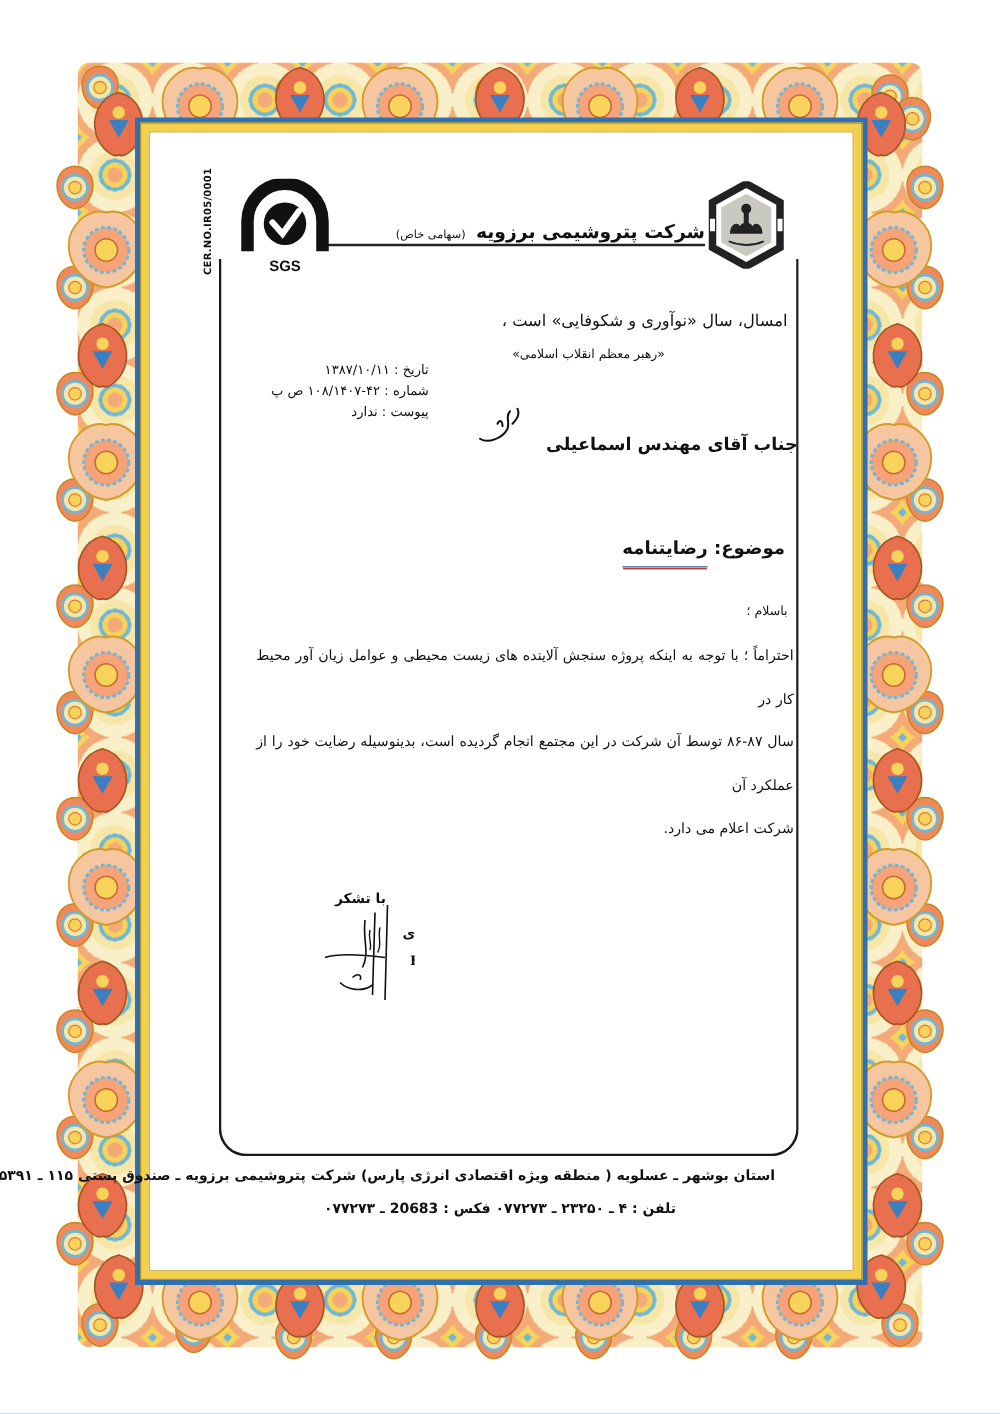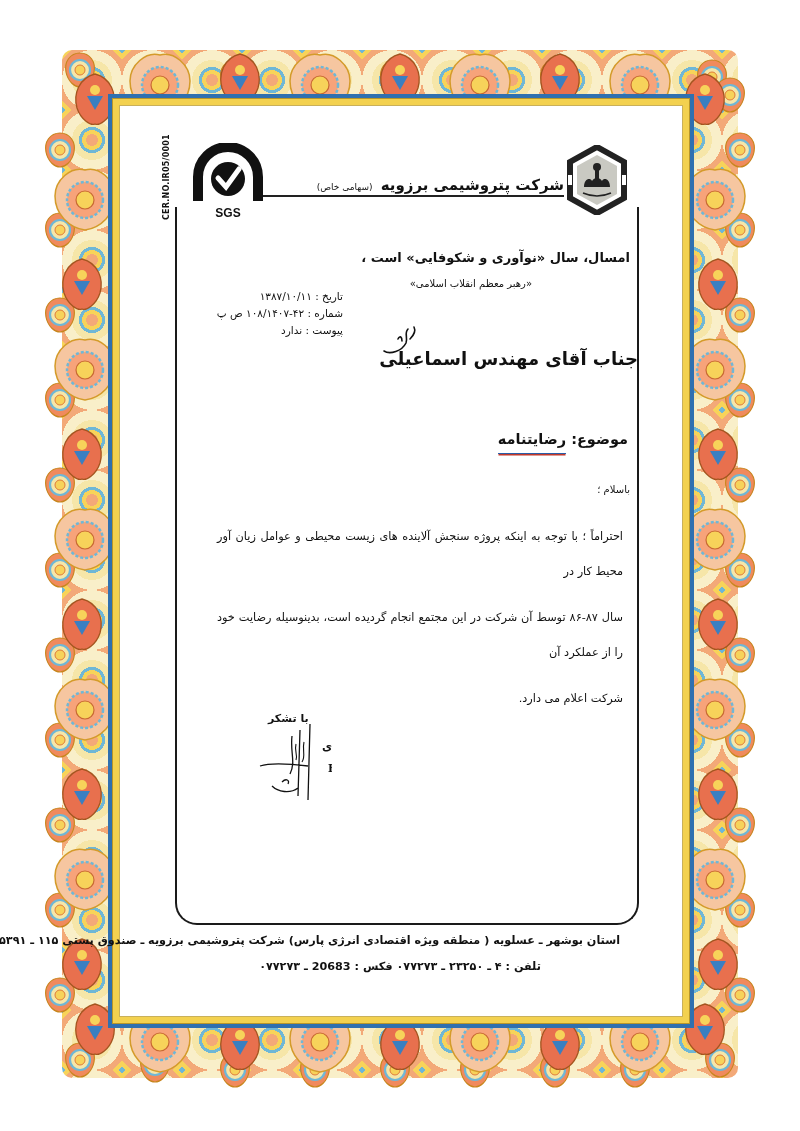--- a/index.html
+++ b/index.html
@@ -28,38 +28,38 @@
   .logo-nioc { position:absolute; left:566px; top:145px; width:62px; height:70px; }
   .company-name { position:absolute; right:236px; top:176px; direction:rtl; font-size:15px; font-weight:bold; color:#111;
     white-space:nowrap; }
   .company-sub { font-size:9px; font-weight:normal; margin-right:3px; }
   .header-line { position:absolute; left:258px; top:195px; width:306px; height:2px; background:#222; }
   .sgs { position:absolute; left:192px; top:143px; width:72px; height:80px; }
   .cert-no { position:absolute; left:162px; top:220px; transform-origin:left top; transform:rotate(-90deg);
     font-size:8px; font-weight:bold; color:#111; white-space:nowrap; letter-spacing:0.2px; }
 
   .rtl { direction:rtl; text-align:right; color:#111; white-space:nowrap; position:absolute; }
-  .motto { right:170px; top:250px; font-size:13px; font-weight:bold; }
+  .motto { right:170px; top:250px; font-size:13px; font-weight:normal; }
   .motto-src { right:268px; top:278px; font-size:10px; }
 
   .meta { position:absolute; left:223px; top:288px; direction:rtl; text-align:right; width:120px; font-size:10.5px; color:#111; line-height:17px; }
   .meta div { white-space:nowrap; }
 
   .sig-ink { position:absolute; left:380px; top:325px; width:40px; height:30px; }
 
-  .recipient { right:162px; top:348px; font-size:18px; font-weight:bold; }
+  .recipient { right:162px; top:348px; font-size:14px; font-weight:bold; }
   .recipient2 { right:162px; top:373px; font-size:14.5px; font-weight:bold; }
 
   .subject { right:172px; top:431px; font-size:14.5px; font-weight:bold; }
   .subject .val { border-bottom:1.5px solid #2a5ea8; padding-bottom:6px; box-shadow: 0 2px 0 -0.5px #c0392b; }
 
   .greeting { right:170px; top:484px; font-size:10px; }
   .body-text { position:absolute; left:205px; width:430px; right:auto; direction:rtl; text-align:justify; color:#111;
     font-size:11.3px; top:508px; line-height:34.5px; }
-  .body-text p { margin:12px; text-align-last:right; }
+  .body-text p { margin:0; text-align-last:right; }
 
   .closing { position:absolute; left:268px; top:712px; font-size:11px; font-weight:bold; direction:rtl; color:#111; }
   .signature { position:absolute; left:252px; top:722px; width:80px; height:82px; }
 
   .footer-addr { position:absolute; left:180px; top:934px; width:440px; direction:rtl; text-align:center;
     font-size:11.2px; font-weight:bold; color:#111; white-space:nowrap; }
   .footer-phone { position:absolute; left:180px; top:960px; width:440px; direction:rtl; text-align:center;
     font-size:11.2px; font-weight:bold; color:#111; white-space:nowrap; }
 </style>
 </head>

